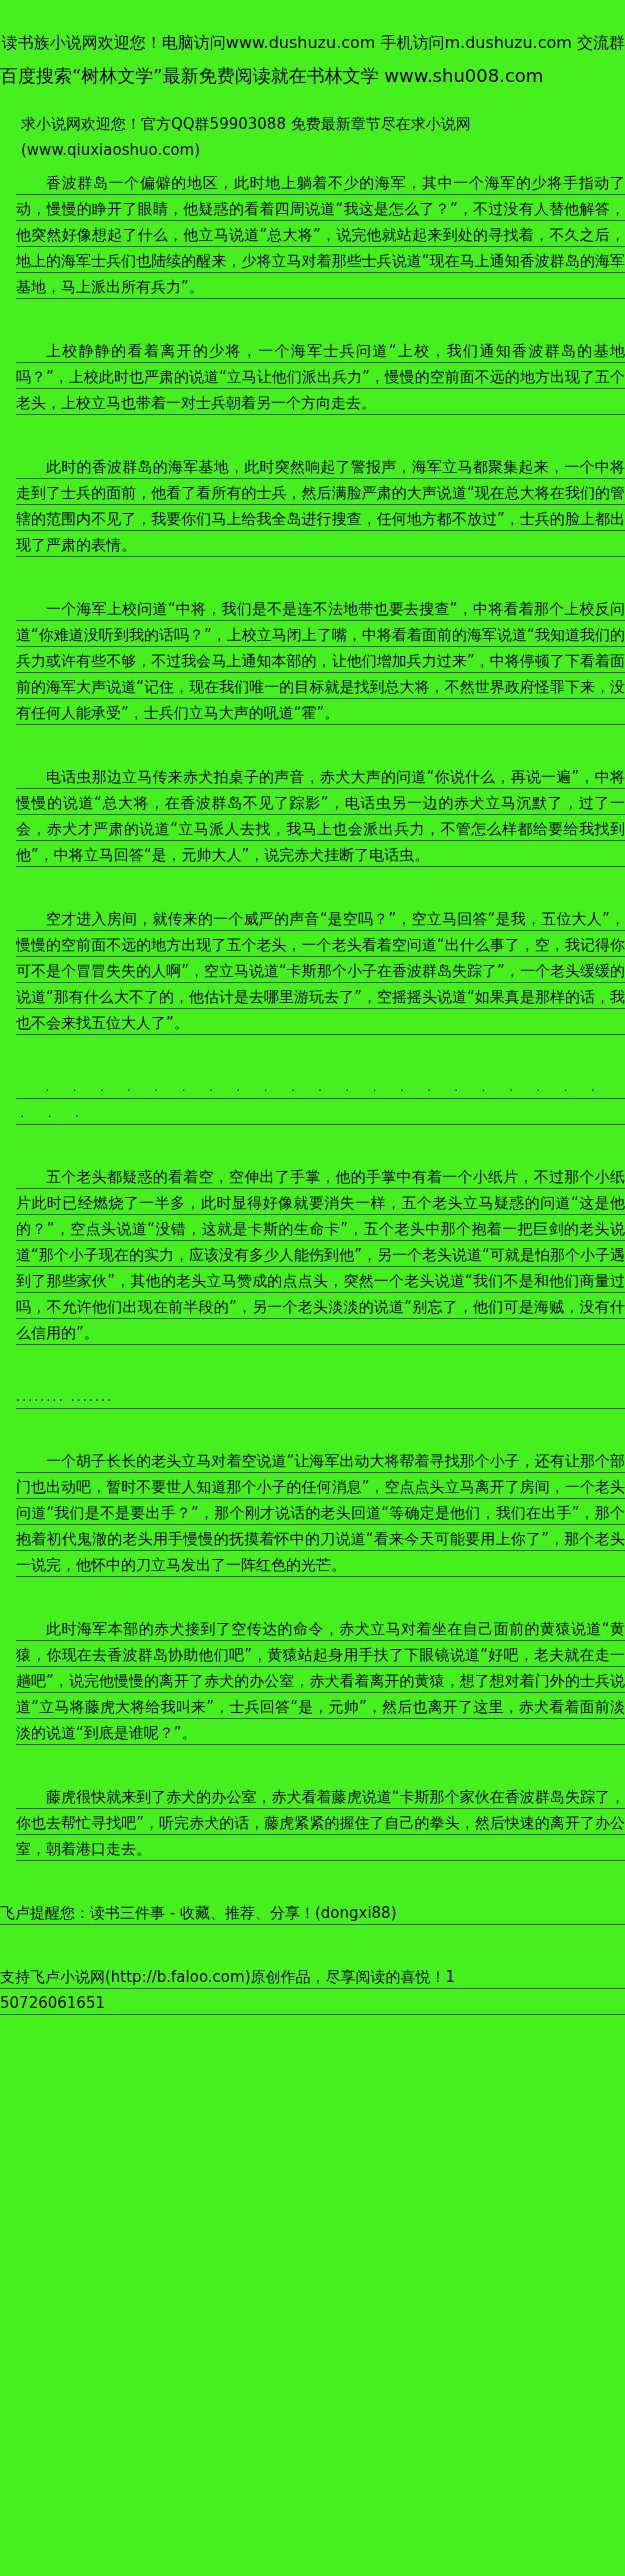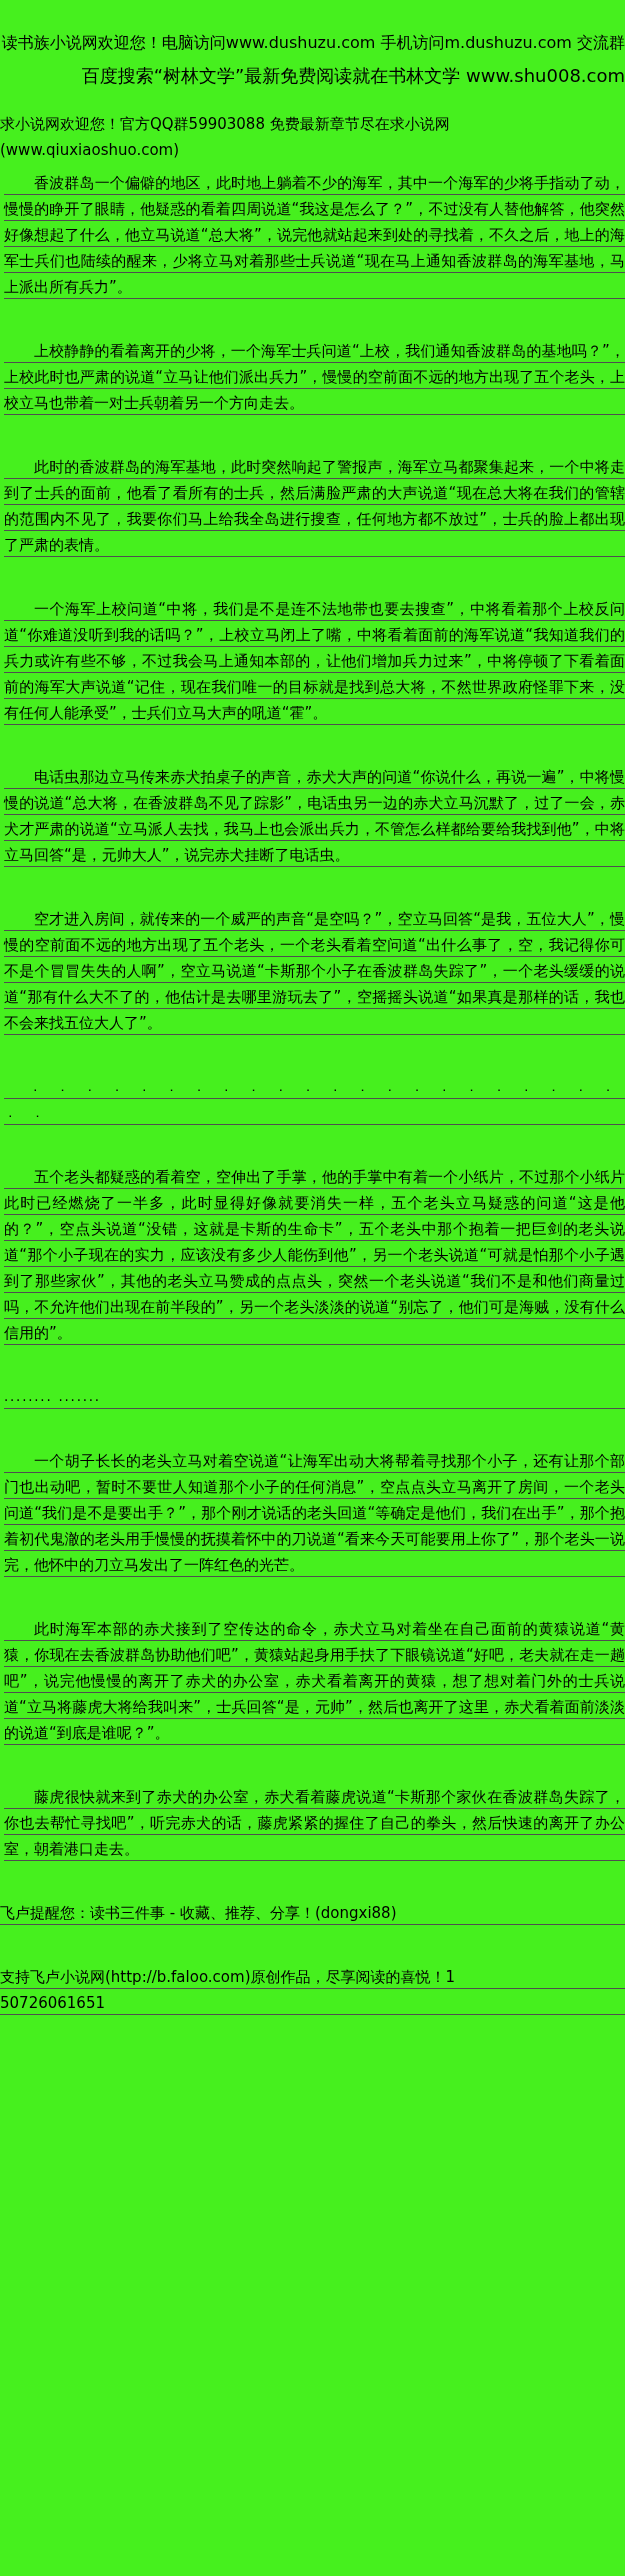--- a/index.html
+++ b/index.html
@@ -18,44 +18,45 @@
   .t1 {
     margin: 32px 0 0 1.8px;
     font-size: 16px;
     line-height: 21.4px;
     white-space: nowrap;
   }
   .t2 {
     margin: 10.7px 0 0 0;
     font-size: 18px;
     line-height: 24px;
-    text-align: right;
+    text-align: left;
     white-space: nowrap;
   }
   .t3 {
     margin: 23px 0 0 0;
     font-size: 15px;
     line-height: 26px;
+    padding-left: 21px;
   }
   
   .lined {
     font-size: 15px;
     line-height: 26px;
     background: repeating-linear-gradient(
       to bottom,
       rgba(0,0,0,0) 0px,
       rgba(0,0,0,0) 24px,
       #4f4f4f 24px,
       #4f4f4f 25px,
       rgba(0,0,0,0) 25px,
       rgba(0,0,0,0) 26px
     );
   }
   .content p {
-    margin: 38px 0 0 4px;
+    margin: 38px 0 0 16px;
   }
   .content p.para {
     text-indent: 2em;
     text-align: justify;
   }
   .content p.para:first-child {
     margin-top: 7.1px;
   }
   .content p.sep {
     text-indent: 2em;

